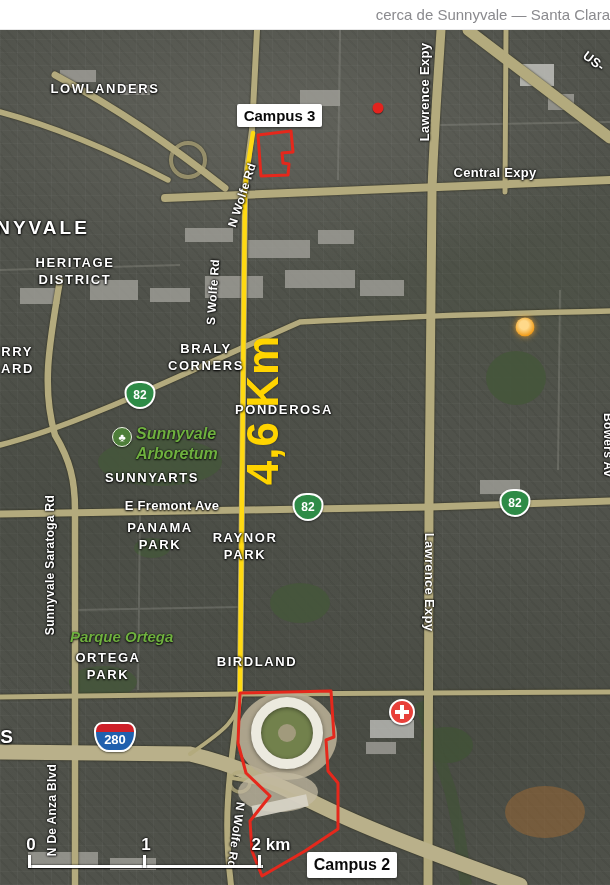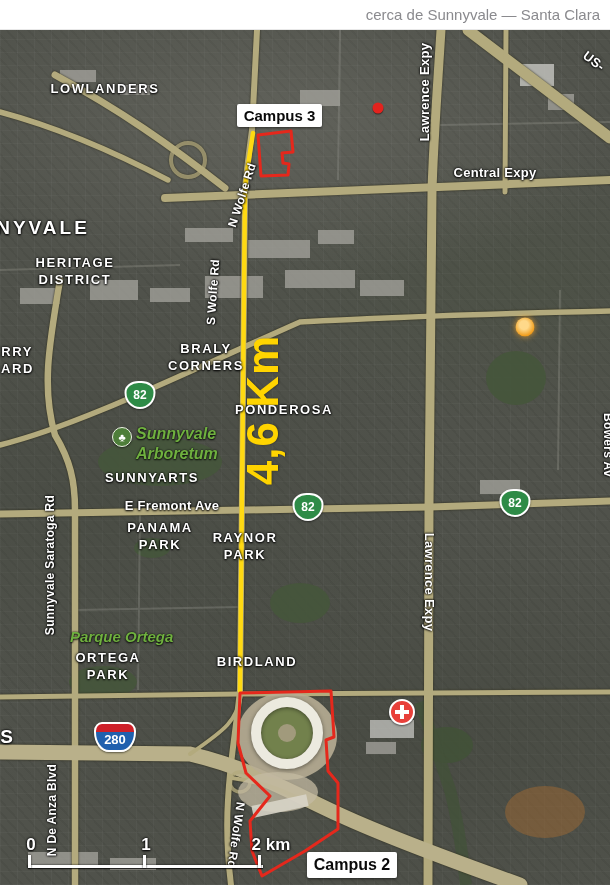--- a/index.html
+++ b/index.html
@@ -1,18 +1,18 @@
 <!DOCTYPE html>
 <html><head>
 <meta charset="utf-8">
 <style>
   html,body{margin:0;padding:0;background:#fff;}
   body{width:610px;height:885px;overflow:hidden;font-family:"Liberation Sans",sans-serif;position:relative;}
   .header{position:absolute;left:0;top:0;width:610px;height:30px;background:#fff;display:flex;align-items:center;justify-content:flex-end;border-bottom:1px solid #e8e8e8;box-sizing:border-box;}
-  .header-title{color:#8a8a8e;font-size:15px;padding-right:10px;}
+  .header-title{color:#8a8a8e;font-size:15px;}
   .map{position:absolute;left:0;top:30px;width:610px;height:855px;overflow:hidden;
     background-color:#50524b;
     background-image:
       radial-gradient(ellipse 520px 230px at 45% 11%, rgba(152,150,142,.24), transparent 70%),
       radial-gradient(ellipse 420px 200px at 86% 30%, rgba(70,80,60,.30), transparent 70%),
       radial-gradient(ellipse 520px 300px at 18% 55%, rgba(58,63,53,.30), transparent 70%),
       radial-gradient(ellipse 620px 280px at 70% 82%, rgba(56,60,50,.32), transparent 72%),
       repeating-linear-gradient(0deg, rgba(255,255,255,.028) 0 1px, transparent 1px 13px),
       repeating-linear-gradient(90deg, rgba(255,255,255,.031) 0 1px, transparent 1px 17px),
       repeating-linear-gradient(48deg, rgba(0,0,0,.05) 0 2px, transparent 2px 8px);}

